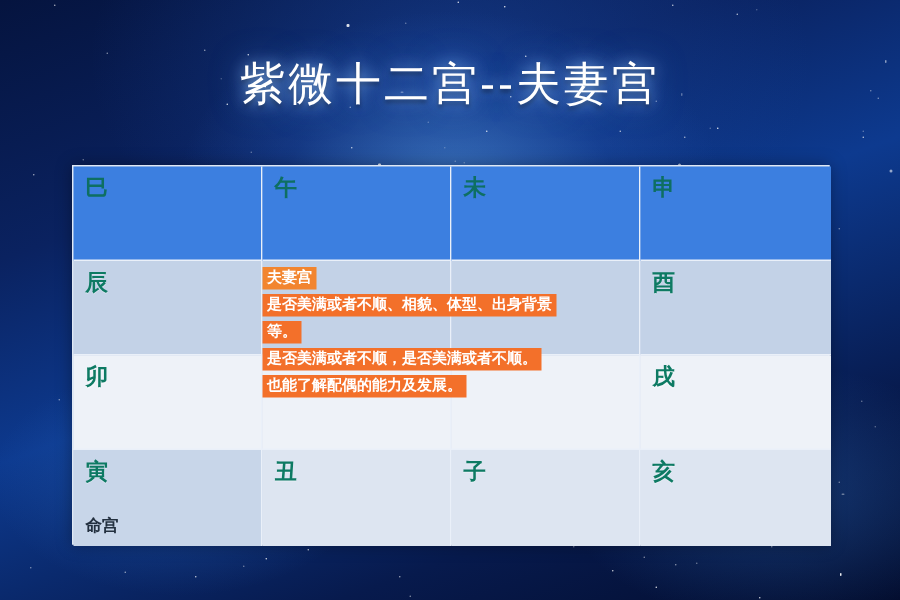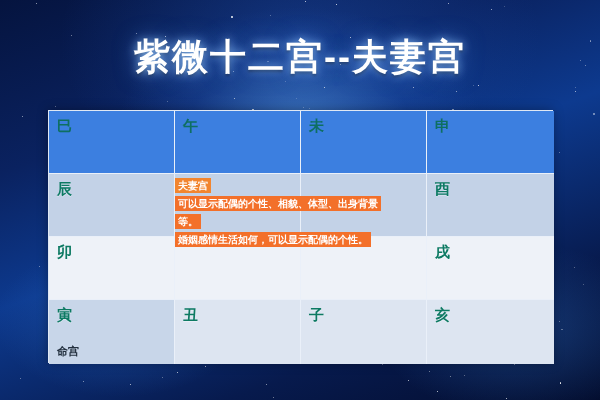--- a/index.html
+++ b/index.html
@@ -30,22 +30,22 @@
 
   
   #title-bar {
     position: absolute;
     top: 38px; left: 0; right: 0;
     text-align: center;
   }
   #title-text {
     display: inline-block;
     color: #ffffff;
-    font-size: 36px;
-    font-weight: bold;
+    font-size: 30px;
+    font-weight: normal;
     letter-spacing: 2px;
     line-height: 38px;
     text-shadow: 0 0 10px rgba(150,200,255,0.85), 0 0 22px rgba(90,160,255,0.6), 0 2px 3px rgba(0,0,0,0.5);
   }
 
   
   #chart-table {
     position: absolute;
     left: 48px; top: 110px;
     width: 505px; height: 253px;
@@ -341,19 +341,20 @@
       <div class="cell lt3 last-row">
         <span class="branch">子</span>
       </div>
       <div class="cell lt3 last-col last-row">
         <span class="branch">亥</span>
       </div>
     </div>
 
   <div id="annotation">
       <span class="ann-line heading">夫妻宫</span>
-      <span class="ann-line">可以显示配偶的个性、相貌、体型、出身背景</span>
+      <span class="ann-line">是否美满或者不顺、相貌、体型、出身背景</span>
       <span class="ann-line">等。</span>
-      <span class="ann-line">婚姻感情生活如何，可以显示配偶的个性。</span>
+      <span class="ann-line">是否美满或者不顺，是否美满或者不顺。</span>
+      <span class="ann-line">也能了解配偶的能力及发展。</span>
     </div>
 
 
 </div>
 
 </body></html>

